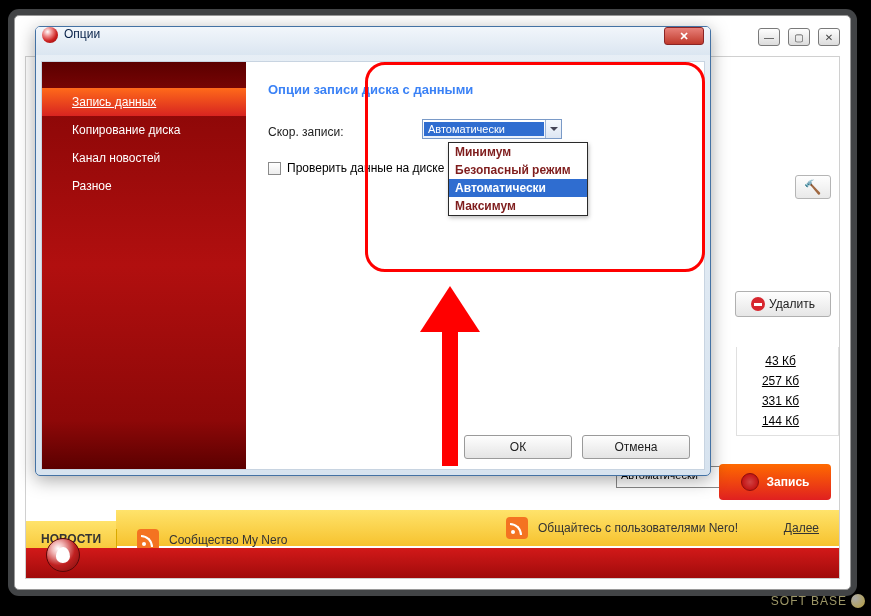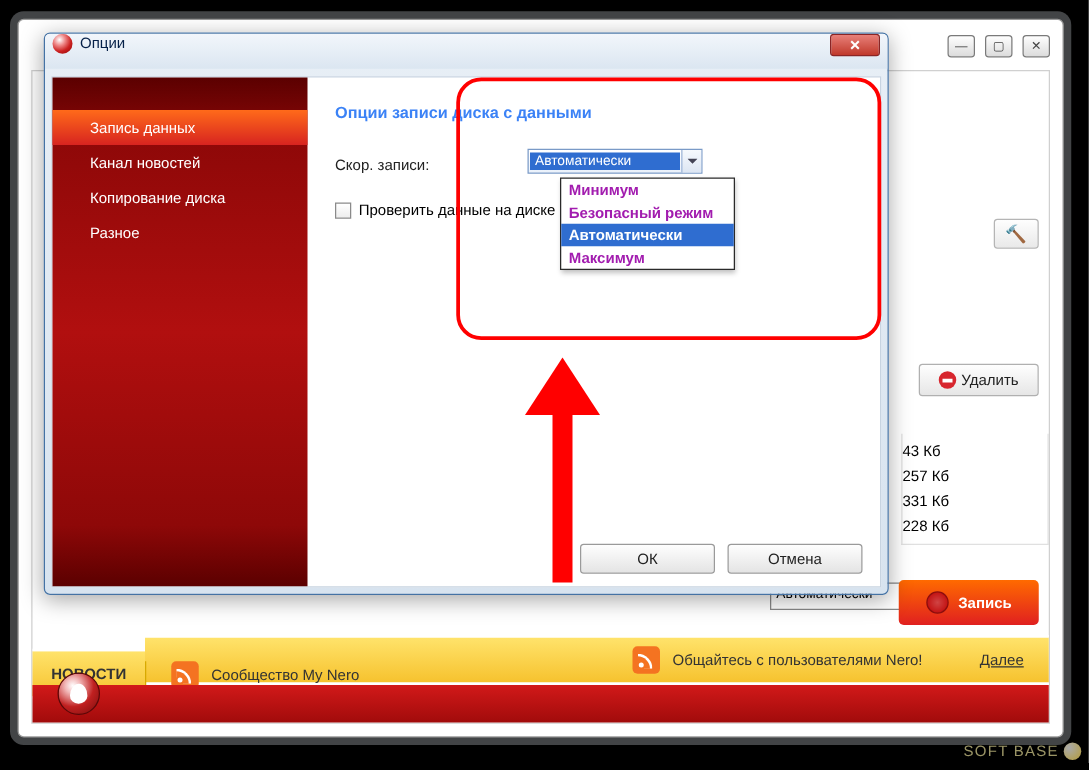--- a/index.html
+++ b/index.html
@@ -46,23 +46,23 @@
   }
   .stop-icon::after { content:""; width:8px; height:3px; background:#fff; }
   .size-header {
     position:absolute; right:0; top:150px; width:118px; height:22px;
     border:1px solid #ccc; border-bottom:none;
     background:linear-gradient(#fafafa,#ececec);
     display:flex;align-items:center;justify-content:center;
     font-size:12px;
   }
   .size-list {
-    position:absolute; right:0; top:172px; width:118px;
+    position:absolute; right:0; top:172px; width:103px;
     border:1px solid #e0e0e0; border-top:none;
-    display:flex; flex-direction:column; text-align:left; padding:4px 14px 4px 0;
+    display:flex; flex-direction:column; text-align:center; padding:4px 14px 4px 0;text-decoration:underline;
   }
   .size-list span { line-height:20px; }
 
   
   .burn-bar {
     position:absolute; left:0; right:0; bottom:80px; height:40px;
   }
   .auto-select {
     position:absolute; left:590px; top:8px; width:110px; height:22px;
     border:1px solid #888; background:#fff; padding:2px 4px; font-size:11px;
@@ -163,20 +163,21 @@
   .dialog-sidebar {
     width:204px; background:linear-gradient(180deg,#5b0000,#8e0808 12%,#b10f0f 50%,#8e0808 88%,#5b0000);
     padding-top:26px;
   }
   .side-item {
     height:28px; display:flex;align-items:center; padding-left:30px;
     color:#fff; font-size:12px;
   }
   .side-item.active {
     background:linear-gradient(#ff6a1a,#d72420);
+    text-decoration:underline;
   }
   .dialog-main { flex:1; position:relative; padding:20px 22px; }
   .section-title { color:#3b82f6; font-weight:bold; font-size:13px; margin-bottom:22px; }
   .form-row { display:flex; align-items:flex-end; margin:22px 0; }
   .form-label { width:154px; color:#222; }
   .speed-select {
     width:140px; height:20px; border:1px solid #7a9ac7;
     background:linear-gradient(#fff,#eaf1fb); position:relative;
     display:flex; align-items:center;
   }
@@ -193,21 +194,21 @@
     width:13px;height:13px;border:1px solid #8a8a8a;background:linear-gradient(#fff,#ededed);
   }
 
   
   .dropdown-list {
     position:absolute; left:202px; top:80px; width:140px;
     border:1px solid #2a2a2a; background:#fff;
     box-shadow:1px 2px 4px rgba(0,0,0,.25);
   }
   .dropdown-list div {
-    padding:2px 6px; font-size:12px; font-weight:bold; color:#a21caf;
+    padding:2px 6px; font-size:12px; font-weight:bold; color:#7f1d1d;
   }
   .dropdown-list .hover { background:#2f6dd0; color:#fff; }
 
   
   .annot-box {
     position:absolute; left:365px; top:62px; width:340px; height:210px;
     border:3px solid red; border-radius:20px; pointer-events:none;
   }
   .annot-arrow {
     position:absolute; left:420px; top:286px; width:60px; height:180px; pointer-events:none;
@@ -251,21 +252,21 @@
         <span class="hammer">🔨</span>
       </div>
       <div class="delete-btn">
         <span class="stop-icon"></span>
         <span>Удалить</span>
       </div>
       <div class="size-list">
         <span>43 Кб</span>
         <span>257 Кб</span>
         <span>331 Кб</span>
-        <span>228 Кб</span>
+        <span>144 Кб</span>
       </div>
     </div>
 
     <div class="burn-bar">
       <div class="auto-select">Автоматически</div>
       <div class="burn-btn">
         <span class="burn-icon"></span>
         <span>Запись</span>
       </div>
     </div>
@@ -299,22 +300,22 @@
 <div class="dialog">
   <div class="dialog-titlebar">
     <span class="dialog-icon"></span>
     <span class="dialog-title">Опции</span>
     <div class="dialog-close">✕</div>
   </div>
 
   <div class="dialog-body">
     <div class="dialog-sidebar">
       <div class="side-item active">Запись данных</div>
+      <div class="side-item">Копирование диска</div>
       <div class="side-item">Канал новостей</div>
-      <div class="side-item">Копирование диска</div>
       <div class="side-item">Разное</div>
     </div>
 
     <div class="dialog-main">
       <div class="section-title">Опции записи диска с данными</div>
 
       <div class="form-row">
         <span class="form-label">Скор. записи:</span>
         <div class="speed-select">
           <span class="sel-text">Автоматически</span>

